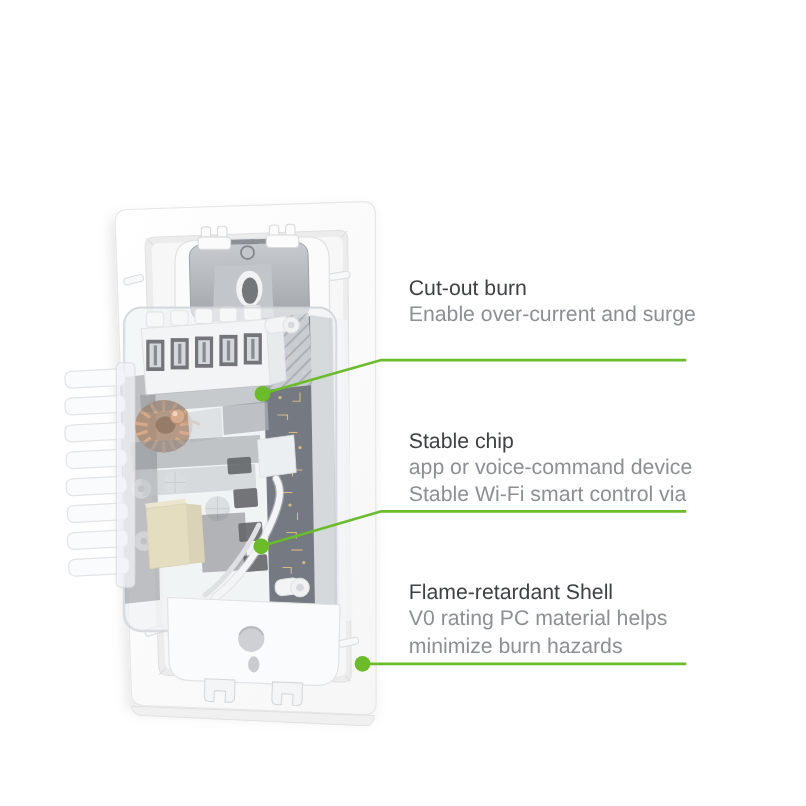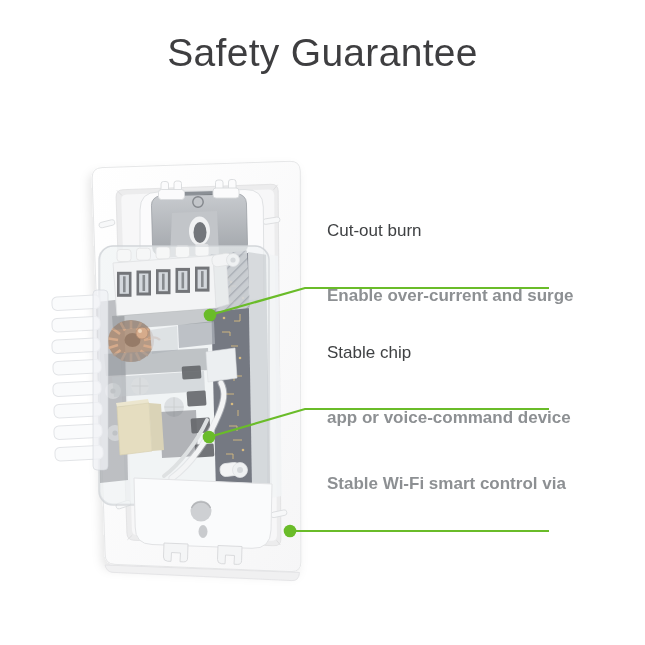--- a/index.html
+++ b/index.html
@@ -13,30 +13,29 @@
     font-size:39px;font-weight:400;letter-spacing:.3px;
     color:var(--title-text,#3e3e40);
   }
   svg.scene{position:absolute;top:0;left:0;}
   .annotation{position:absolute;left:327px;width:240px;}
   .ann-title{
     font-size:17px;line-height:21px;font-weight:400;
     color:var(--heading-text,#3f4143);white-space:nowrap;
   }
   .ann-line{
-    font-size:17px;line-height:21.5px;font-weight:700;
-    color:var(--body-text,#8d9093);white-space:nowrap;margin-top:44px;
+    font-size:17px;line-height:21.5px;font-weight:400;
+    color:var(--body-text,#8d9093);white-space:nowrap;
   }
 </style>
 </head>
 <body>
 
 <div class="stage">
 
-  <div class="main-title">Safety Guarantee</div>
 
   <svg class="scene" width="645" height="645" viewBox="0 0 645 645">
     <defs>
       <linearGradient id="plateG" x1="0" y1="0" x2="1" y2="1">
         <stop offset="0" stop-color="#ffffff"></stop>
           <stop offset="1" stop-color="#f6f6f7"></stop>
       </linearGradient>
       <linearGradient id="metalG" x1="0" y1="0" x2="0" y2="1">
         <stop offset="0" stop-color="#c7cacе"></stop>
           <stop offset="0" stop-color="#c7cace"></stop>
@@ -279,14 +278,19 @@
     <div class="ann-title">Cut-out burn</div>
     <div class="ann-line">Enable over-current and surge</div>
   </div>
 
   <div class="annotation" style="top:342px">
     <div class="ann-title">Stable chip</div>
     <div class="ann-line">app or voice-command device</div>
     <div class="ann-line">Stable Wi-Fi smart control via</div>
   </div>
 
+  <div class="annotation" style="top:463px">
+    <div class="ann-title">Flame-retardant Shell</div>
+    <div class="ann-line">V0 rating PC material helps</div>
+    <div class="ann-line">minimize burn hazards</div>
+  </div>
 
 </div>
 
 </body></html>

